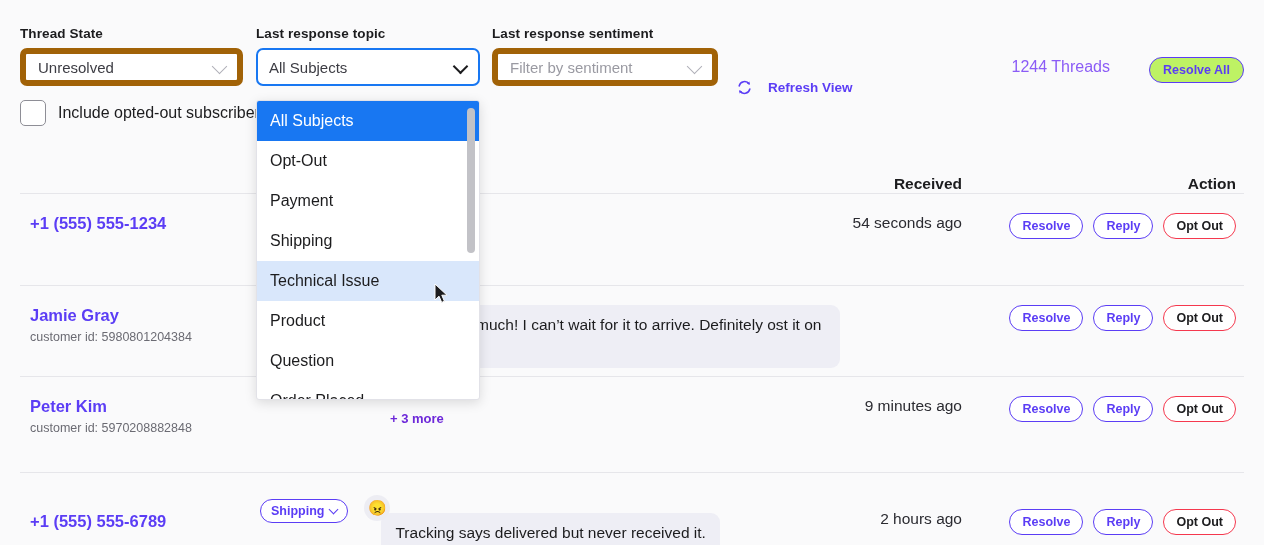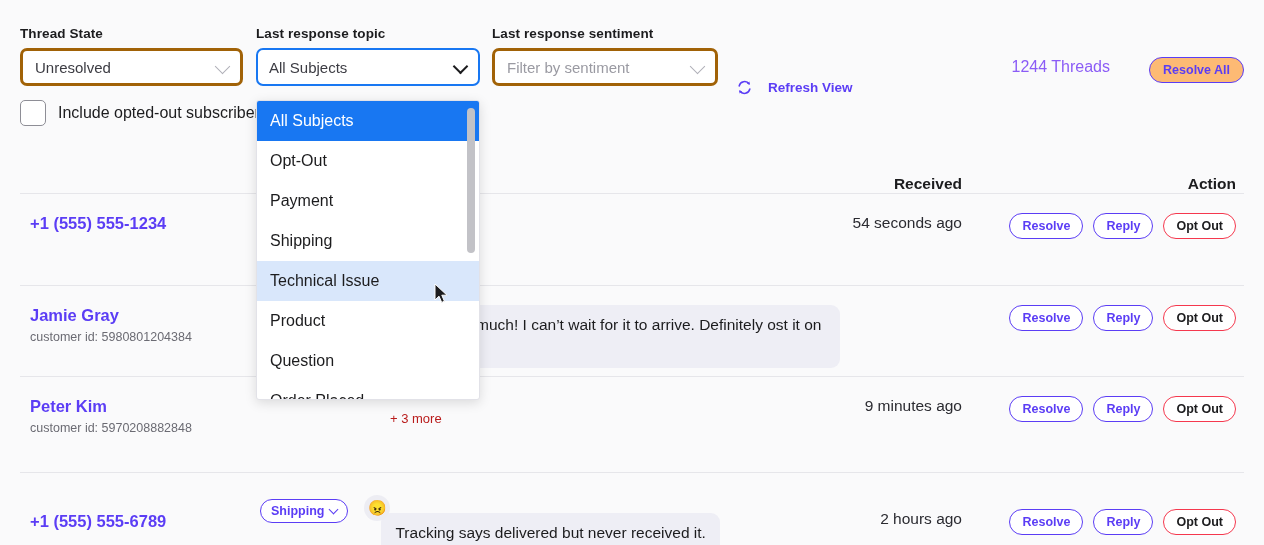--- a/index.html
+++ b/index.html
@@ -14,21 +14,21 @@
   .page { position: relative; width: 1264px; height: 478px; background: #fafafb; }
 
   
   .filter-bar { position: absolute; left: 0; top: 0; width: 1264px; height: 96px; }
   .field { position: absolute; }
   .field-label {
     font-size: 13.5px; font-weight: 700; color: #1c1c1e;
     letter-spacing: 0.1px; margin-bottom: 7px;
   }
   .select-box {
-    position: relative; height: 38px; border: 3px solid #a16207;
+    position: relative; height: 38px; border: 6px solid #a16207;
     border-radius: 7px; background: #ffffff;
     display: flex; align-items: center; padding: 0 12px;
     font-size: 15px; color: #3c3c43;
   }
   .select-box.focused { border: 2px solid #1877f2; padding: 0 11px; }
   .select-box.placeholder-style { color: #9a9aa2; }
   .caret {
     position: absolute; right: 12px; top: 50%; width: 11px; height: 11px;
     margin-top: -6px; border-right: 1.8px solid #b0b0b8;
     border-bottom: 1.8px solid #b0b0b8; transform: rotate(45deg);
@@ -47,21 +47,21 @@
     margin-top: 20px;
   }
   .refresh-icon { width: 15px; height: 15px; display: block; }
 
   .thread-count {
     position: absolute; right: 154px; top: 58px;
     font-size: 16px; color: #8b5cf6;
   }
   .resolve-all {
     position: absolute; right: 20px; top: 57px;
-    border: 1.6px solid #5b3df5; color: #5b3df5; background: #fdba74;
+    border: 1.6px solid #5b3df5; color: #5b3df5; background: #bef264;
     border-radius: 999px; font-size: 12.5px; font-weight: 700;
     padding: 5px 13px; cursor: pointer; font-family: inherit;
   }
 
   
   .optout-row {
     position: absolute; left: 20px; top: 100px;
     display: flex; align-items: center; gap: 12px;
   }
   .checkbox {
@@ -124,21 +124,21 @@
     padding: 4px 10px; display: inline-flex; align-items: center;
     gap: 6px; cursor: pointer; margin-right: 16px; flex: none;
   }
   .tag-caret {
     width: 7px; height: 7px; border-right: 1.6px solid #5b3df5;
     border-bottom: 1.6px solid #5b3df5; transform: rotate(45deg);
     margin-top: -3px;
   }
   .more-link {
     position: absolute; left: 390px; top: 411px;
-    font-size: 13px; font-weight: 400; color: #b91c1c; cursor: pointer;
+    font-size: 13px; font-weight: 700; color: #6d28d9; cursor: pointer;
   }
 
   
   .dropdown {
     position: absolute; left: 256px; top: 100px; width: 224px; height: 300px;
     background: #ffffff; border: 1px solid #e2e2e8; border-radius: 3px;
     box-shadow: 0 3px 12px rgba(0,0,0,0.13);
     overflow: hidden; z-index: 50;
   }
   .dd-list { padding: 0; margin: 0; list-style: none; }

